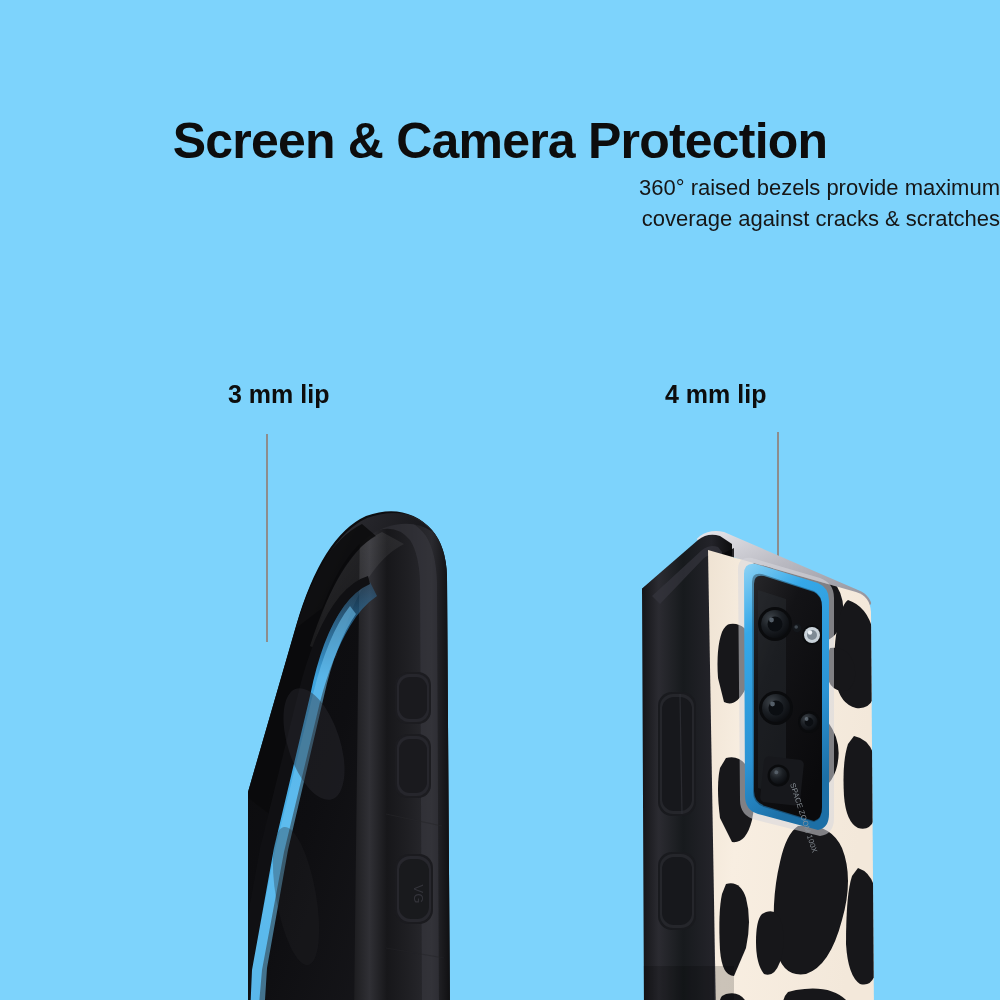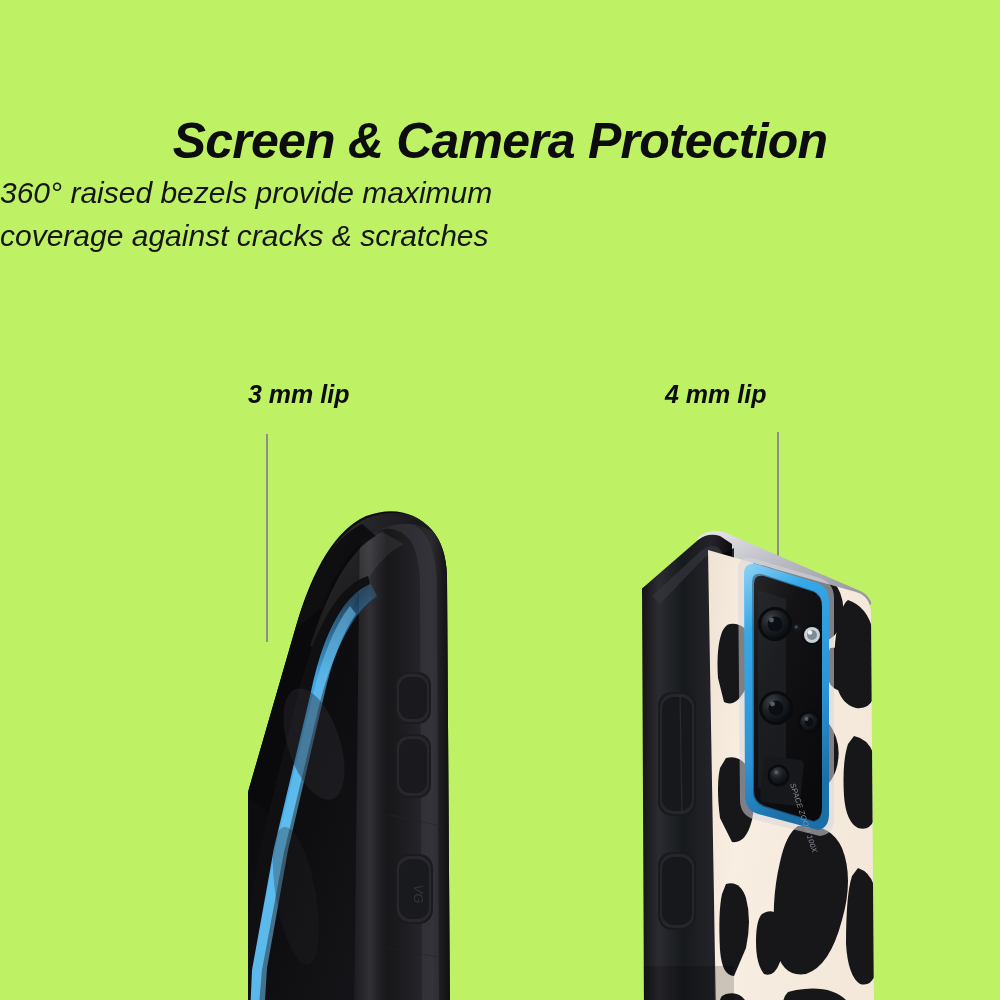--- a/index.html
+++ b/index.html
@@ -7,58 +7,57 @@
   body{
     width:1000px;height:1000px;
     background:#ffffff;
     font-family:"Liberation Sans", sans-serif;
     overflow:hidden;
     position:relative;
   }
   #stage{
     position:absolute;inset:0;
     width:1000px;height:1000px;
-    background:#bef264;
-    font-style:italic;
+    background:#7dd3fc;
   }
 
   
   .headline{
     position:absolute;
     left:0;right:0;
     top:80px;
     text-align:center;
     font-size:50px;
     font-weight:700;
     letter-spacing:-0.8px;
     color:#0d0d0d;
     line-height:1.08;
     white-space:nowrap;
   }
   .subhead{
     position:absolute;
     left:0;right:0;
     top:172px;
-    text-align:left;
-    font-size:30px;
+    text-align:right;
+    font-size:22px;
     font-weight:400;
     color:#161616;
     line-height:1.42;
   }
   .subhead .l2{display:block;}
 
   
   .callout{
     position:absolute;
     font-size:25px;
     font-weight:700;
     color:#0d0d0d;
     white-space:nowrap;
   }
-  .callout.left{ left:228px; top:380px;margin-left:20px; }
+  .callout.left{ left:228px; top:380px; }
   .callout.right{ left:665px; top:380px; }
 
   .leader{
     position:absolute;
     width:2px;
     background:#8d8d8d;
   }
   .leader.left{ left:266px; top:434px; height:208px; }
   .leader.right{ left:777px; top:432px; height:150px; }
 

